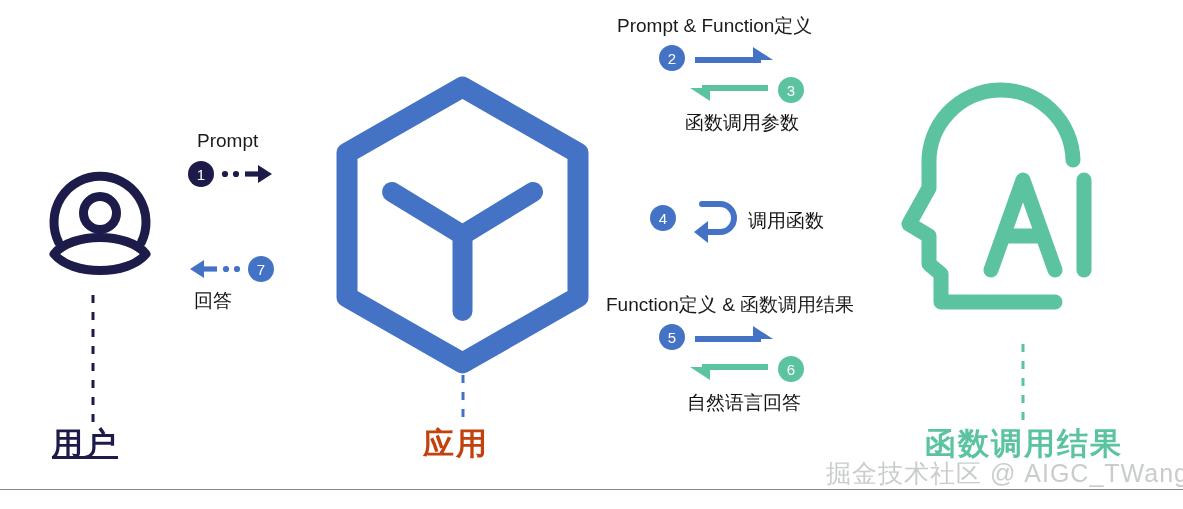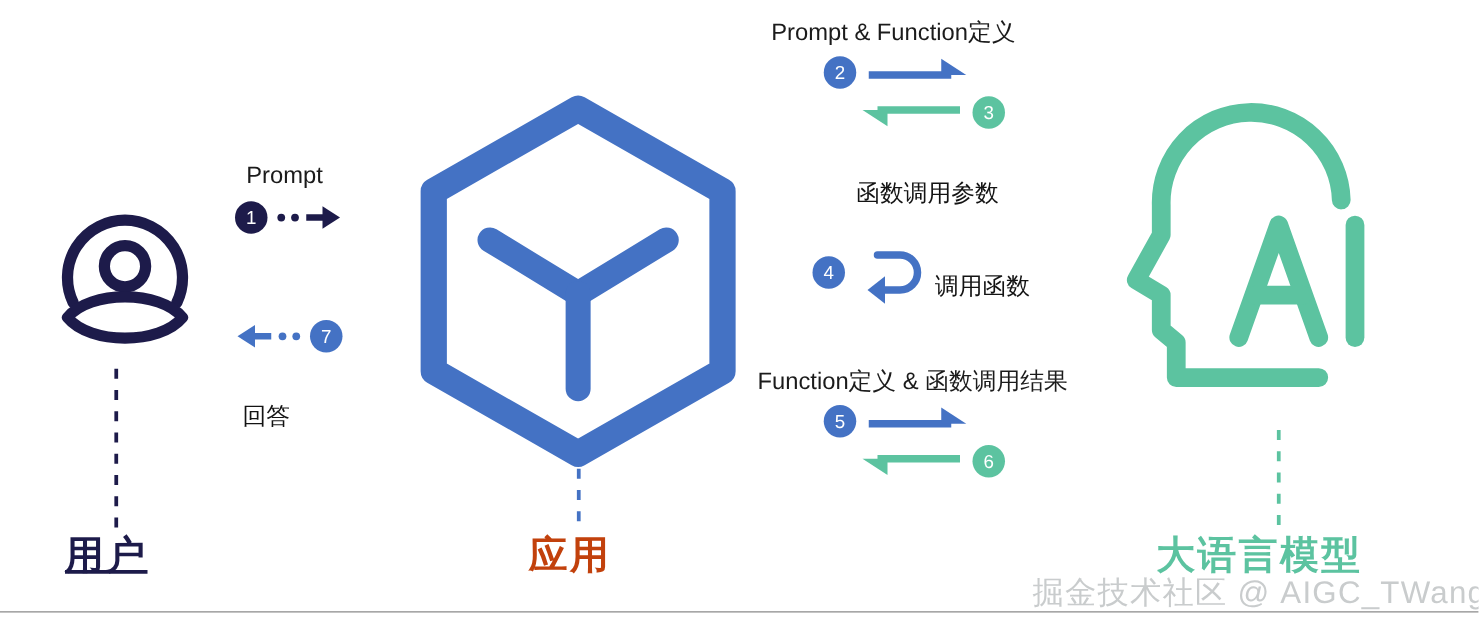--- a/index.html
+++ b/index.html
@@ -30,21 +30,20 @@
     font-size: 19px;
     font-weight: 400;
     color: #1b1b1b;
     white-space: nowrap;
   }
   .caption-cn {
     font-size: 19px;
     font-weight: 500;
     color: #131313;
     white-space: nowrap;
-    margin-top: 32px;
   }
 
   
   .badge {
     width: 26px;
     height: 26px;
     border-radius: 50%;
     display: flex;
     align-items: center;
     justify-content: center;
@@ -167,41 +166,42 @@
   <div class="abs caption-cn" style="left:685px; top:110px;">函数调用参数</div>
 
   <div class="abs" style="left:650px; top:193px; display:flex; align-items:center; gap:10px;">
     <div class="badge blue">4</div>
     <svg width="58" height="50" viewBox="0 0 58 50">
       <path d="M 16 11 L 34 11 A 14 14 0 0 1 34 39 L 14 39" fill="none" stroke="#4472c4" stroke-width="6" stroke-linecap="round"></path>
       <path d="M 22 28 L 8 39 L 22 50 Z" fill="#4472c4"></path>
     </svg>
   </div>
 
-  <div class="abs caption-cn" style="left:748px; top:184px;">调用函数</div>
+  <div class="abs caption-cn" style="left:748px; top:208px;">调用函数</div>
 
   <div class="abs caption" style="left:606px; top:292px;">Function定义 &amp; 函数调用结果</div>
 
   <div class="abs" style="left:659px; top:324px;">
     <div style="display:flex; align-items:center; gap:6px;">
       <div class="badge blue">5</div>
       <svg width="86" height="26" viewBox="0 0 86 26">
         <line x1="4" y1="15" x2="70" y2="15" stroke="#4472c4" stroke-width="6"></line>
         <path d="M 62 2 L 82 15 L 62 15 Z" fill="#4472c4"></path>
       </svg>
     </div>
     <div style="display:flex; align-items:center; gap:6px; margin-top:6px; margin-left:27px;">
       <svg width="86" height="26" viewBox="0 0 86 26">
         <line x1="16" y1="11" x2="82" y2="11" stroke="#5cc3a0" stroke-width="6"></line>
         <path d="M 24 24 L 4 11 L 24 11 Z" fill="#5cc3a0"></path>
       </svg>
       <div class="badge green">6</div>
     </div>
   </div>
 
+  <div class="abs caption-cn" style="left:687px; top:390px;">自然语言回答</div>
 
   <div class="abs" style="left:895px; top:84px;">
     <svg width="215" height="260" viewBox="0 0 215 260">
 
       <path d="M 178 76
                A 72 72 0 0 0 34 80
                L 34 104
                L 14 140
                L 34 152
                L 34 180
@@ -217,19 +217,19 @@
       </g>
     </svg>
   </div>
 
   <div class="abs" style="left:1021px; top:344px;">
     <svg width="4" height="76" viewBox="0 0 4 76">
       <line x1="2" y1="0" x2="2" y2="76" stroke="#5cc3a0" stroke-width="3" stroke-dasharray="8 9"></line>
     </svg>
   </div>
 
-  <div class="abs label-cn-big" style="left:925px; top:423px; color:#5cc3a0;">大语言模型</div>
+  <div class="abs label-cn-big" style="left:925px; top:423px; color:#5cc3a0;">函数调用结果</div>
 
   <div class="abs watermark" style="left:826px; top:457px;">掘金技术社区 @ AIGC_TWang</div>
 
   <div class="abs bottom-rule"></div>
 
 </div>
 
 </body></html>

